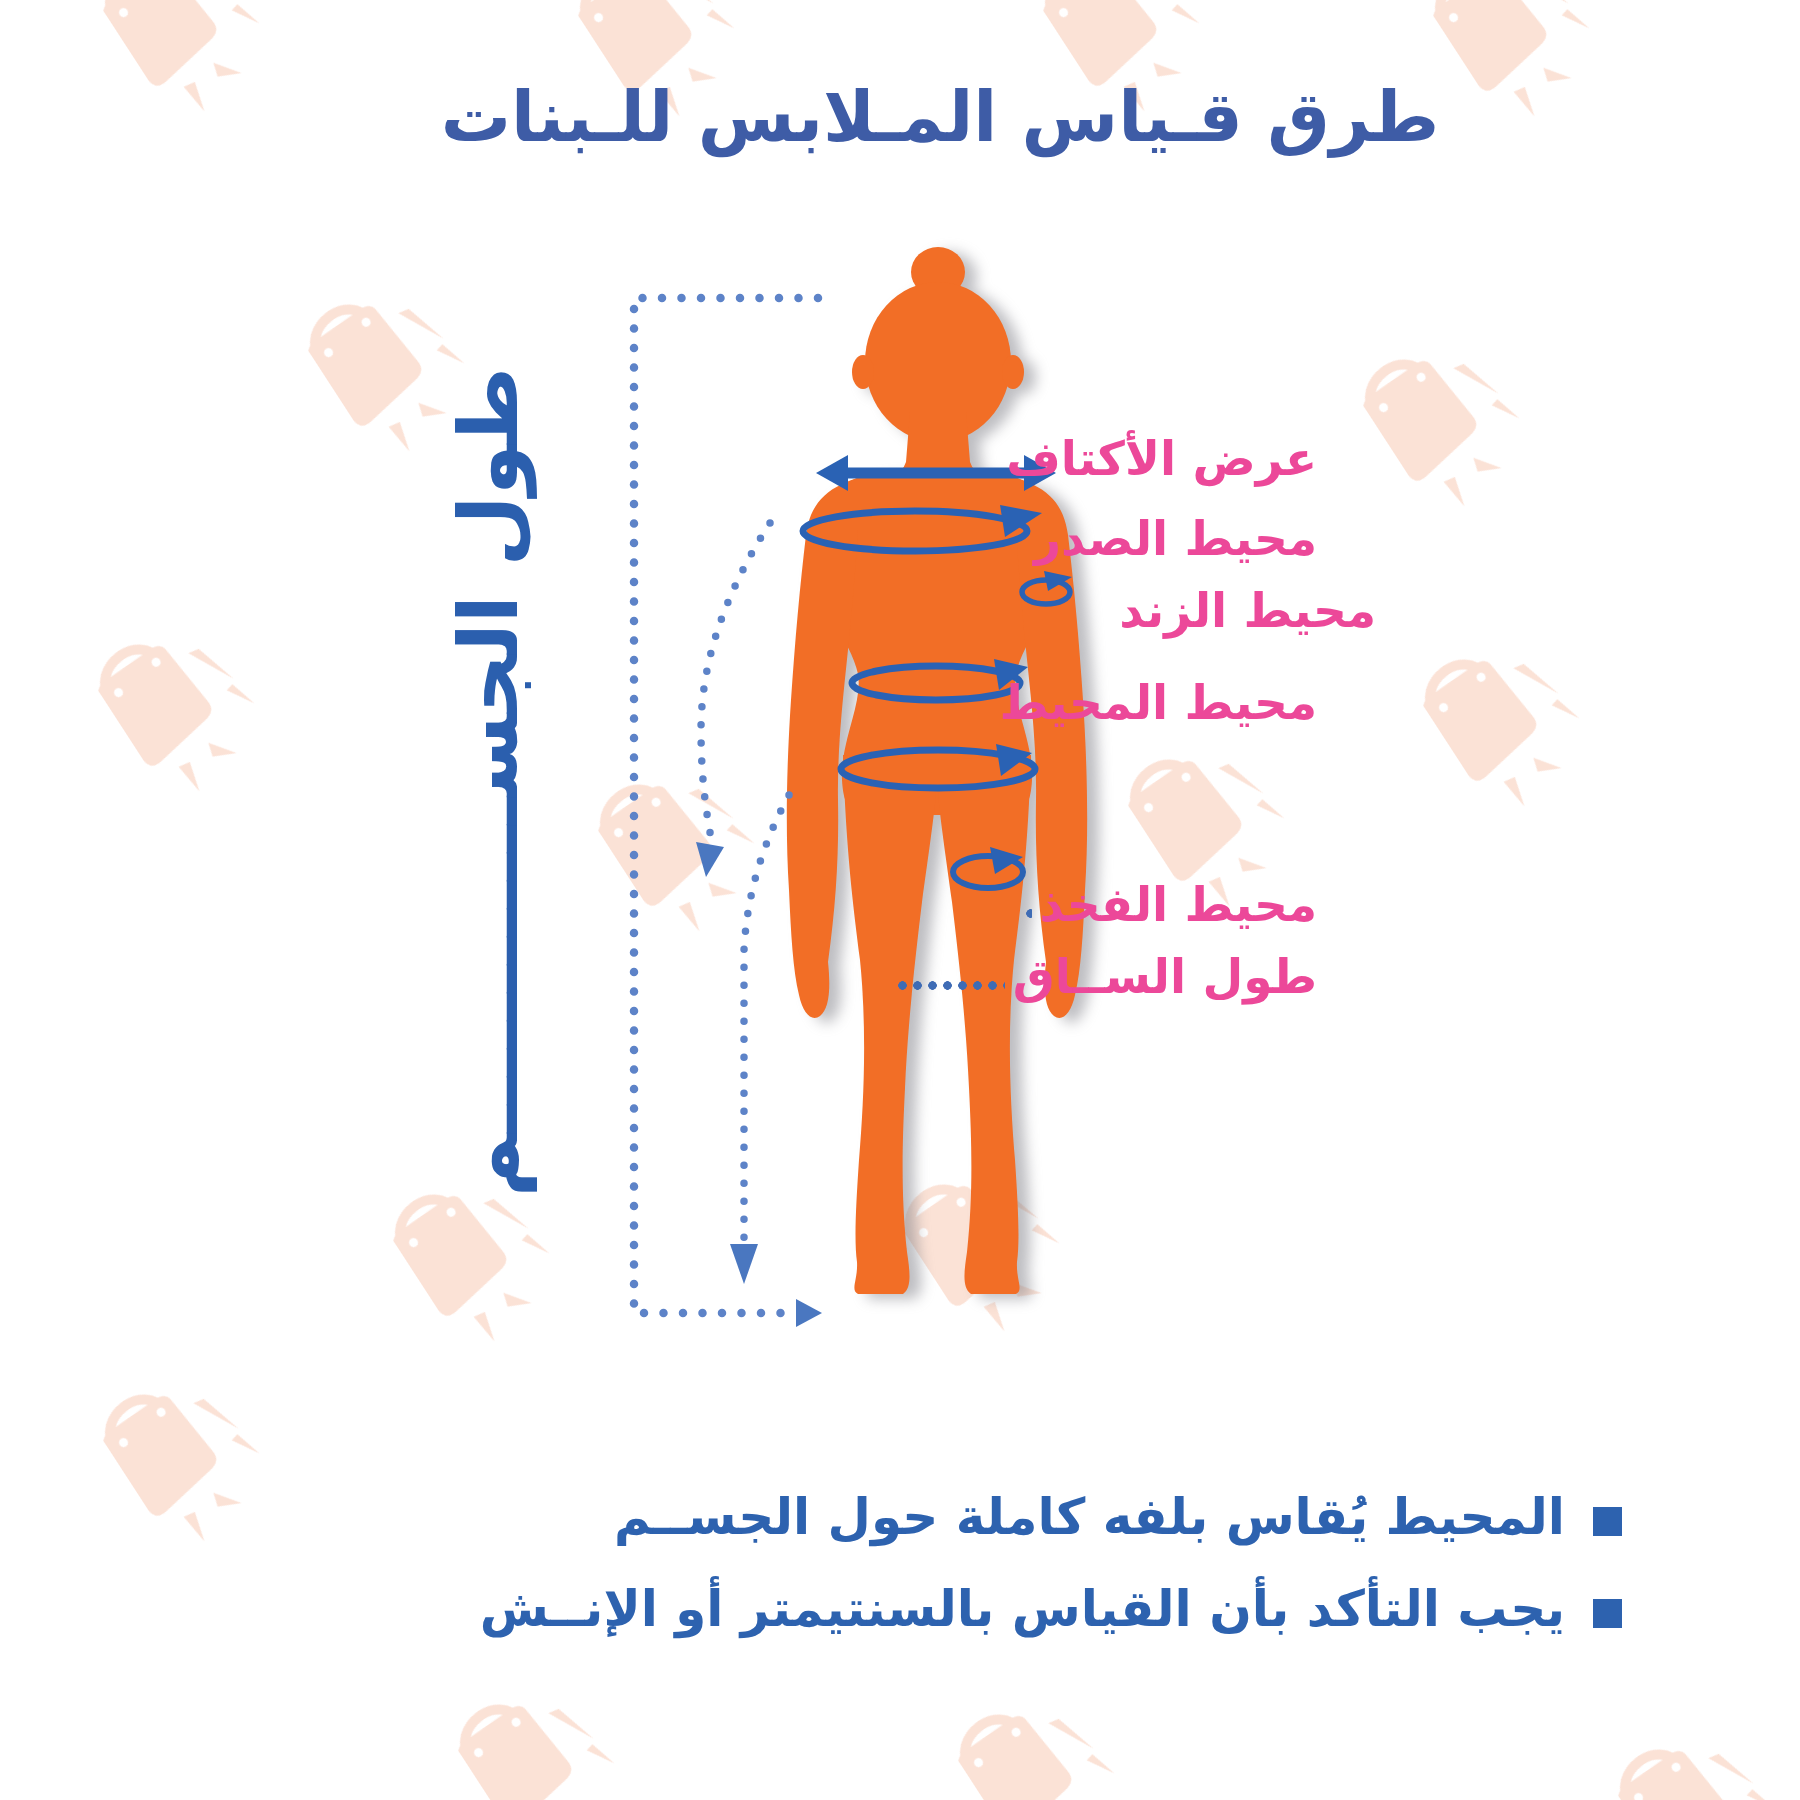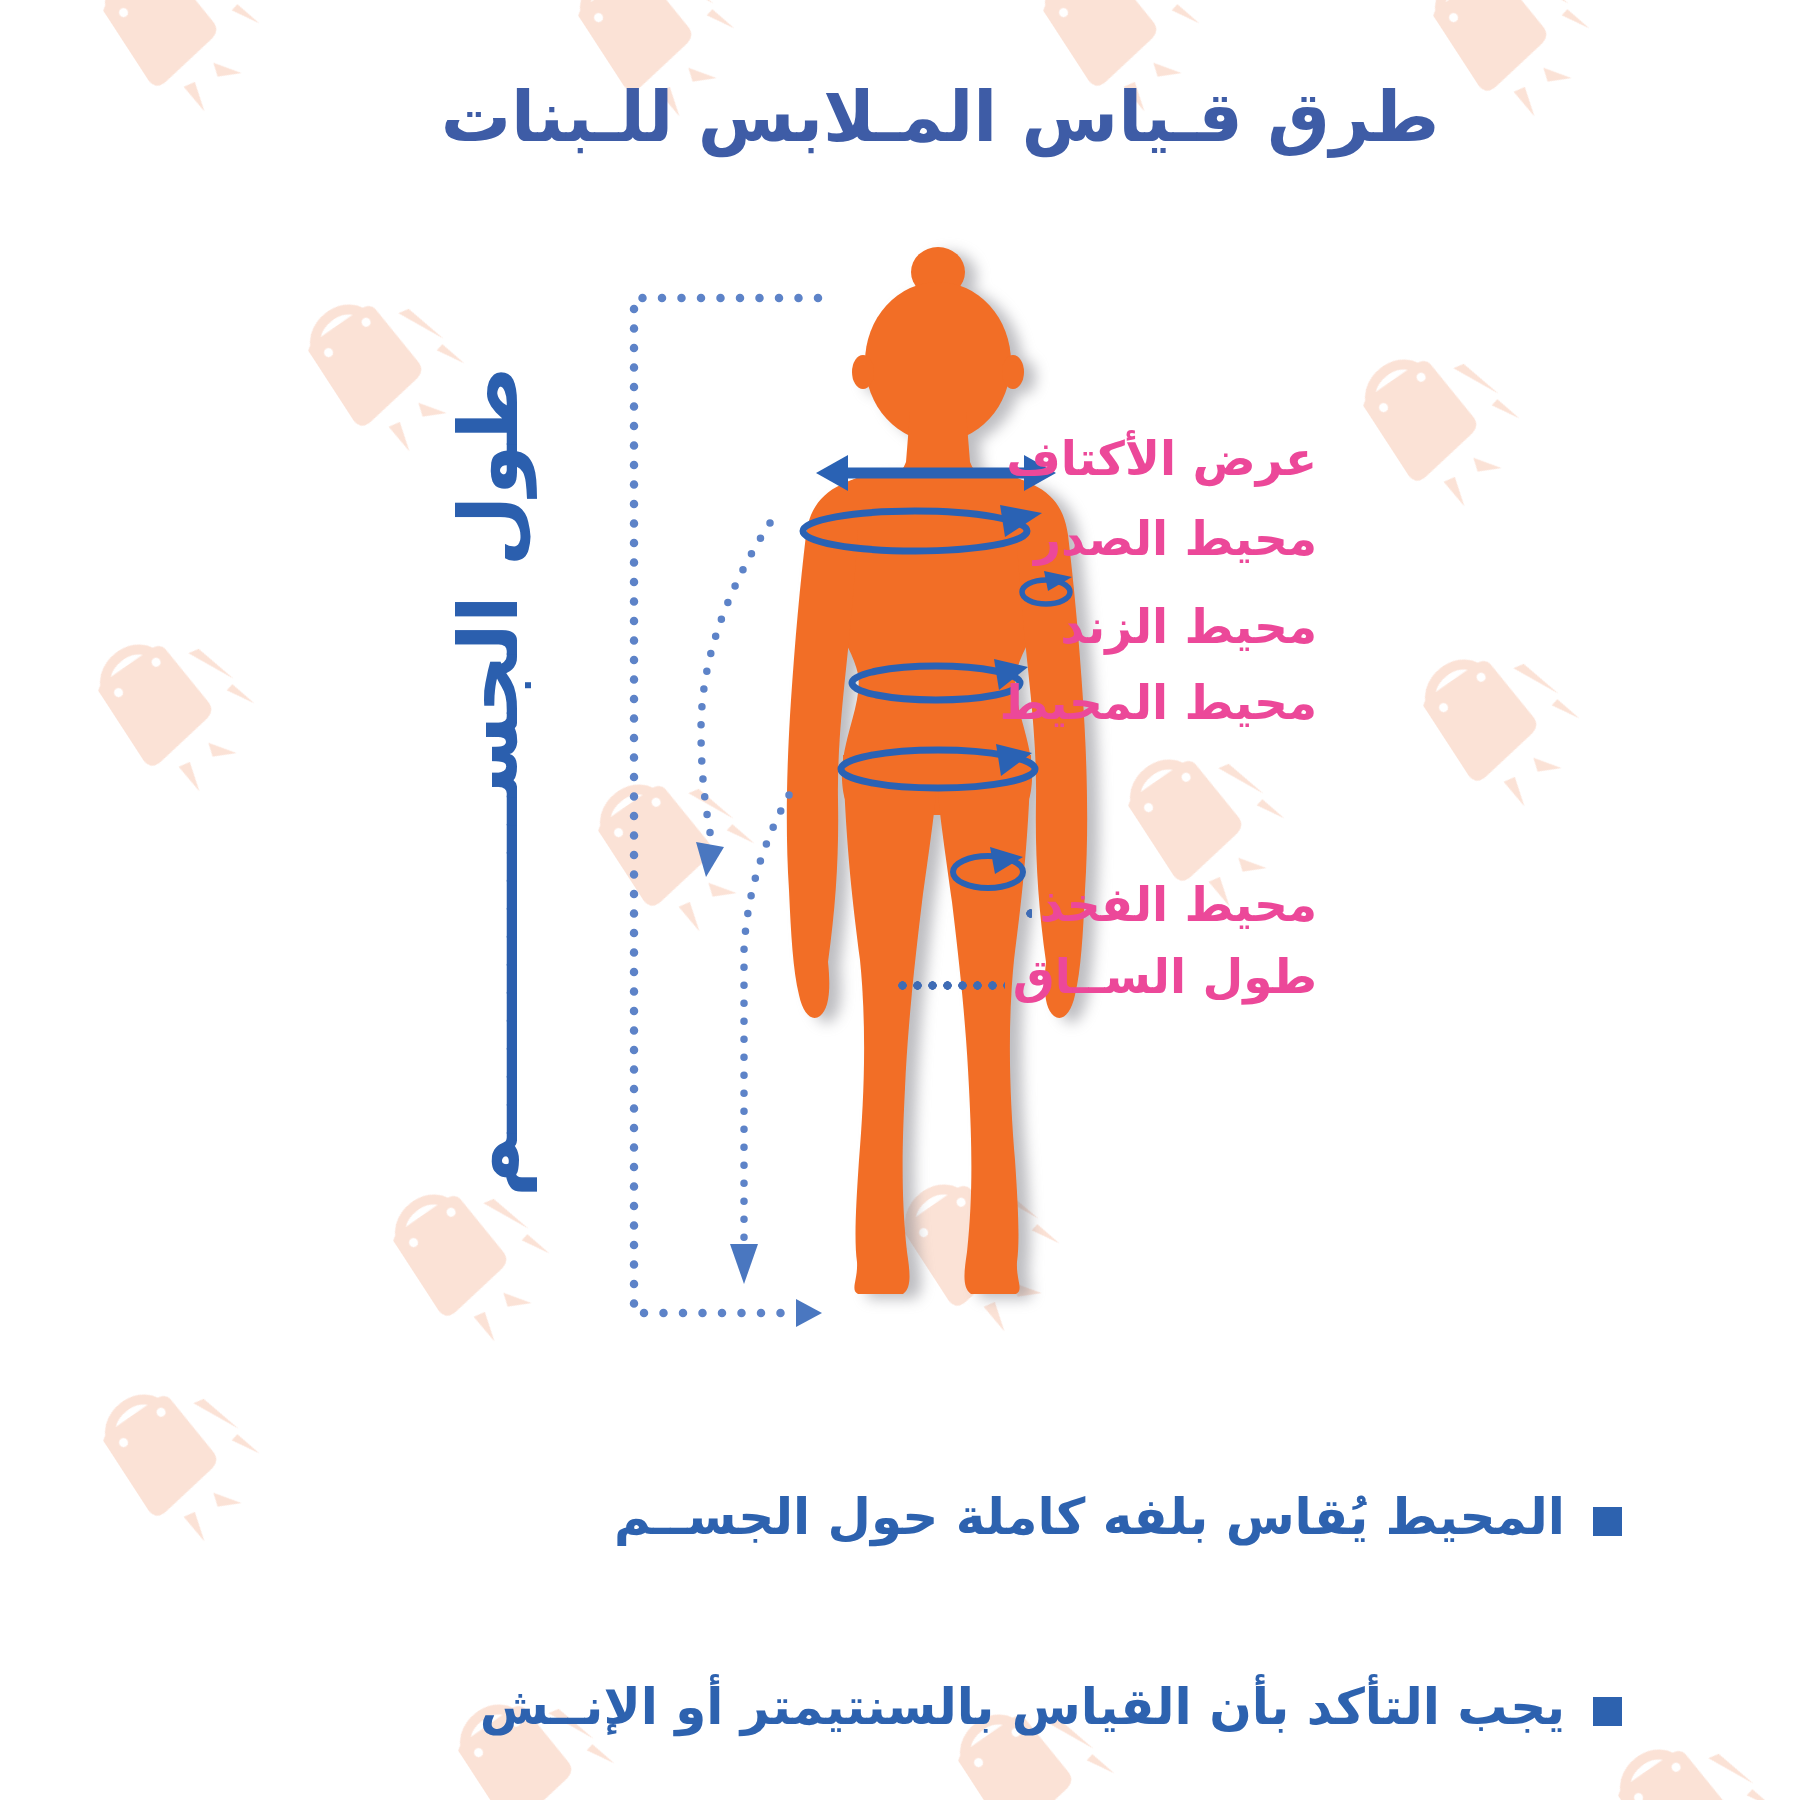--- a/index.html
+++ b/index.html
@@ -196,39 +196,39 @@
   <div class="vlabel">طول الجســــــــــــم</div>
 
   <div class="mlabel" style="left:1050px;top:425px;width:267px;">
     <span class="mtext">عرض الأكتاف</span>
     <span class="mdots"></span>
   </div>
   <div class="mlabel" style="left:1042px;top:505px;width:275px;">
     <span class="mtext">محيط الصدر</span>
     <span class="mdots"></span>
   </div>
-  <div class="mlabel" style="left:1066px;top:577px;width:251px;margin-top:16px;">
+  <div class="mlabel" style="left:1125px;top:577px;width:251px;">
     <span class="mtext">محيط الزند</span>
     <span class="mdots"></span>
   </div>
   <div class="mlabel" style="left:1014px;top:669px;width:303px;">
     <span class="mtext">محيط المحيط</span>
     <span class="mdots"></span>
   </div>
   <div class="mlabel" style="left:1021px;top:847px;width:296px;margin-top:24px;">
     <span class="mtext">محيط الفخذ</span>
     <span class="mdots"></span>
   </div>
   <div class="mlabel" style="left:893px;top:943px;width:424px;">
     <span class="mtext">طول الســاق</span>
     <span class="mdots"></span>
   </div>
 
   <div class="note" style="top:1486px;">
     <span class="bullet-square"></span>
     <span class="note-text">المحيط يُقاس بلفه كاملة حول الجســم</span>
   </div>
-  <div class="note" style="top:1676px;">
+  <div class="note" style="top:1578px;">
     <span class="bullet-square"></span>
     <span class="note-text">يجب التأكد بأن القياس بالسنتيمتر أو الإنــش</span>
   </div>
 
 </div>
 
 </body></html>

